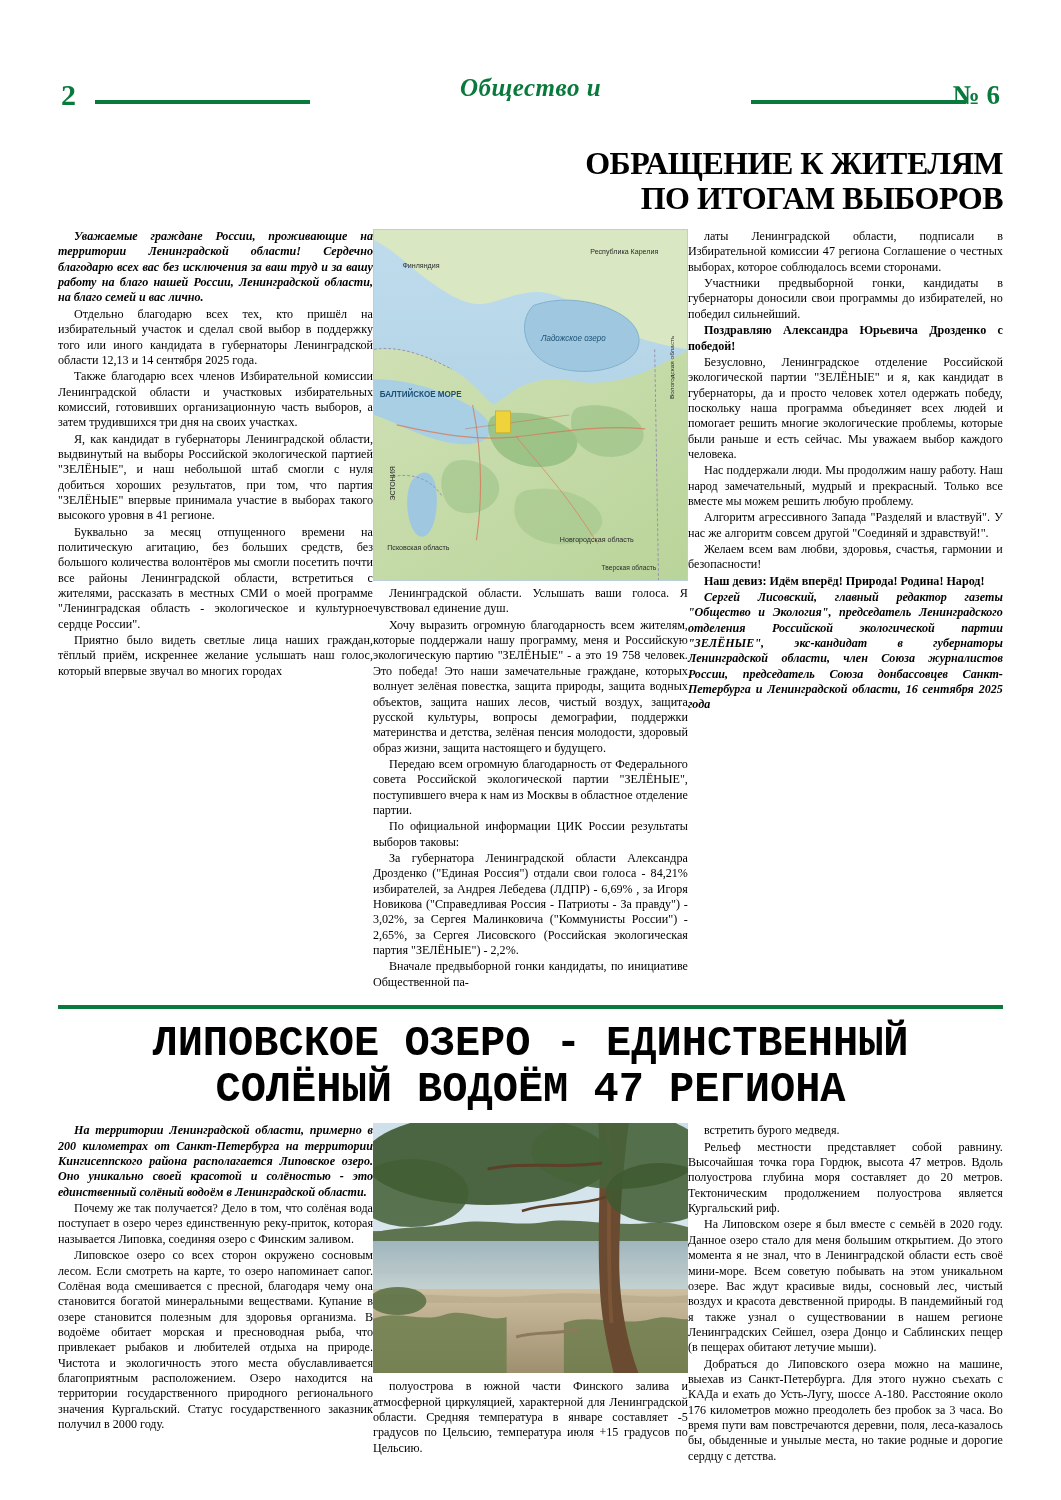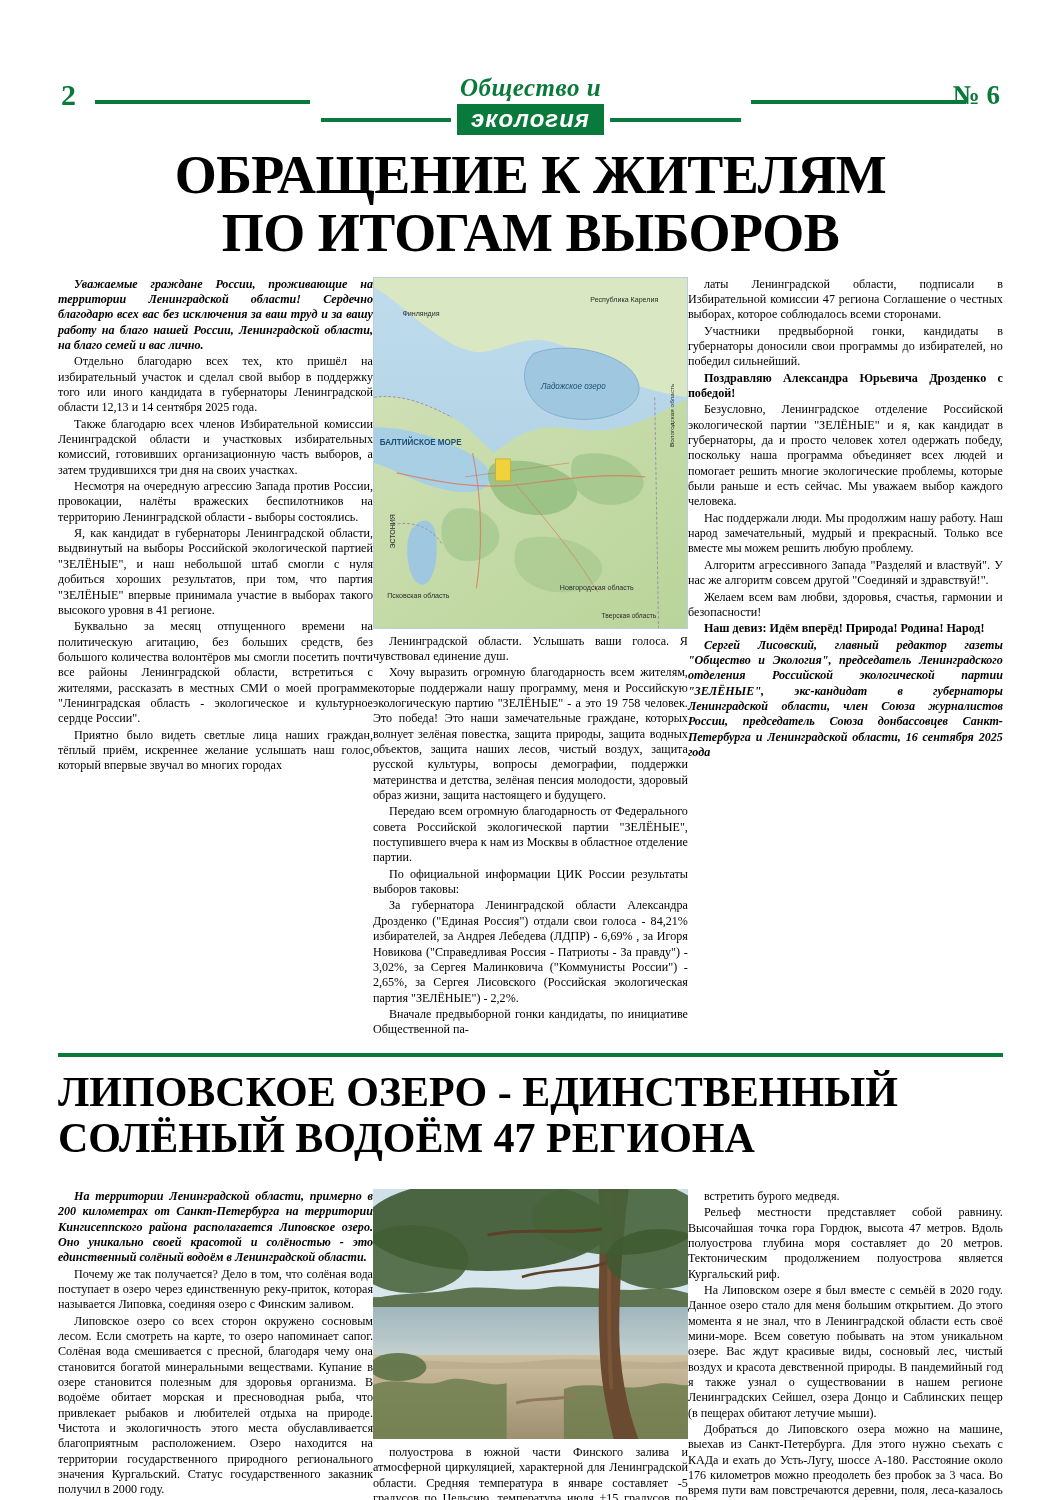--- a/index.html
+++ b/index.html
@@ -89,24 +89,24 @@
     top: 40px;
     height: 4px;
     background: #0a7a3c;
   }
 
   
   .article1 {
     margin: 16px 58px 0 58px;
   }
   .headline {
-    text-align: center;
-    font-family: "Liberation Serif", serif;
-    font-weight: bold;
-    font-size: 54px;
+    text-align: right;
+    font-family: "Liberation Serif", serif;
+    font-weight: bold;
+    font-size: 32px;
     line-height: 1.08;
     letter-spacing: -0.5px;
     margin-bottom: 14px;
   }
   .headline div { white-space: nowrap; }
 
   .cols3 {
     display: flex;
     font-size: 12.1px;
     line-height: 1.27;
@@ -139,25 +139,26 @@
   
   .divider {
     margin: 14px 58px 0 58px;
     height: 4px;
     background: #0a7a3c;
   }
 
   
   .article2 { margin: 12px 58px 0 58px; }
   .headline2 {
-    font-family: Liberation Serif, serif;
+    text-align: center;
+    font-family: Liberation Mono, monospace;
     font-weight: bold;
     font-size: 42px;
     line-height: 1.1;
-    margin-bottom: 28px;
+    margin-bottom: 10px;
   }
   .headline2 div { white-space: nowrap; }
 
   .photo-block {
     width: 100%;
     height: 250px;
     margin-bottom: 6px;
     overflow: hidden;
     position: relative;
     background: #6f8d5a;
@@ -172,43 +173,37 @@
 </head>
 <body>
 
 <div class="page">
 
   <div class="masthead">
     <div class="page-num">2</div>
     <div class="issue-num">№ 6</div>
     <div class="masthead-center">
       <div class="masthead-line1">Общество и</div>
-      <div class="masthead-line2-wrap">
-        <div class="rule"></div>
-        <div class="eco-badge">экология</div>
-        <div class="rule"></div>
-      </div>
     </div>
     <div class="masthead-rule-left" style="left:40px; width:215px;"></div>
     <div class="masthead-rule-right" style="right:40px; width:215px;"></div>
   </div>
 
   <div class="article1">
     <div class="headline">
       <div>ОБРАЩЕНИЕ К ЖИТЕЛЯМ</div>
       <div>ПО ИТОГАМ ВЫБОРОВ</div>
     </div>
 
     <div class="cols3">
 
       <div class="col">
         <p class="lead">Уважаемые граждане России, проживающие на территории Ленинградской области! Сердечно благодарю всех вас без исключения за ваш труд и за вашу работу на благо нашей России, Ленинградской области, на благо семей и вас лично.</p>
         <p>Отдельно благодарю всех тех, кто пришёл на избирательный участок и сделал свой выбор в поддержку того или иного кандидата в губернаторы Ленинградской области 12,13 и 14 сентября 2025 года.</p>
         <p>Также благодарю всех членов Избирательной комиссии Ленинградской области и участковых избирательных комиссий, готовивших организационную часть выборов, а затем трудившихся три дня на своих участках.</p>
-        <p>Несмотря на очередную агрессию Запада против России, провокации, налёты вражеских беспилотников на территорию Ленинградской области - выборы состоялись.</p>
         <p>Я, как кандидат в губернаторы Ленинградской области, выдвинутый на выборы Российской экологической партией "ЗЕЛЁНЫЕ", и наш небольшой штаб смогли с нуля добиться хороших результатов, при том, что партия "ЗЕЛЁНЫЕ" впервые принимала участие в выборах такого высокого уровня в 41 регионе.</p>
         <p>Буквально за месяц отпущенного времени на политическую агитацию, без больших средств, без большого количества волонтёров мы смогли посетить почти все районы Ленинградской области, встретиться с жителями, рассказать в местных СМИ о моей программе "Ленинградская область - экологическое и культурное сердце России".</p>
         <p>Приятно было видеть светлые лица наших граждан, тёплый приём, искреннее желание услышать наш голос, который впервые звучал во многих городах</p>
       </div>
 
       <div class="col">
         <div class="map-block">
           <svg class="map-svg" viewBox="0 0 330 352" preserveAspectRatio="none">
             <defs>
               <linearGradient id="sea" x1="0" y1="0" x2="0" y2="1">

